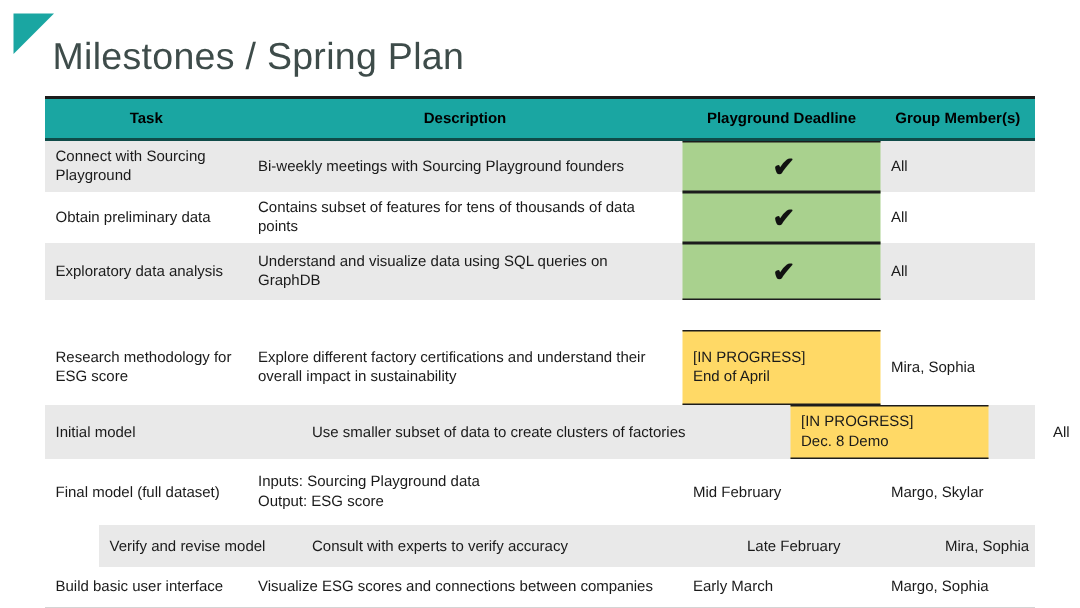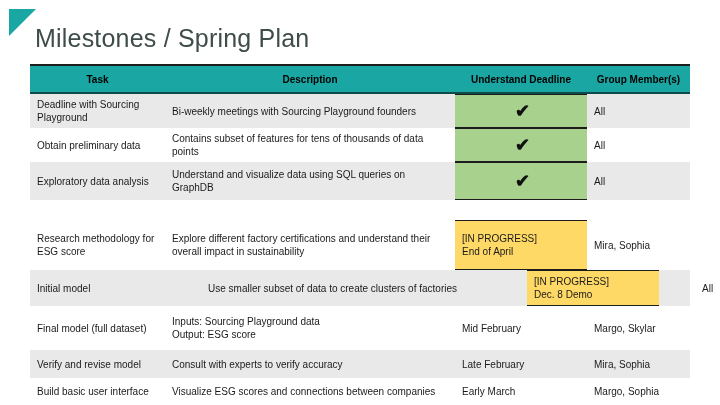--- a/index.html
+++ b/index.html
@@ -66,21 +66,21 @@
   }
   .trow:nth-child(odd){background:var(--gray);}
   .trow:nth-child(even){background:#fff;}
   
   .trow:nth-child(1){min-height:33px;}
   .trow:nth-child(2){min-height:34px;}
   .trow:nth-child(3){min-height:38px;}
   .trow:nth-child(4){min-height:50px;margin-top:20px;}
   .trow:nth-child(5){min-height:35px;gap:36px;}
   .trow:nth-child(6){min-height:44px;}
-  .trow:nth-child(7){min-height:28px;}
+  .trow:nth-child(7){min-height:28px;margin-left:36px;}
   .trow:nth-child(8){min-height:27px;}
   .cell{
     display:flex;flex-direction:column;justify-content:center;
     font-size:10px;line-height:1.3;
     padding:4px 4px 4px 7px;
   }
   .cell.task{padding-right:2px;}
   .cell.desc{white-space:pre-line;padding-right:10px;}
   .cell.deadline{padding-left:7px;}
   .cell.deadline.done{
@@ -107,26 +107,26 @@
 <div class="slide">
 
   <div class="corner-tri"></div>
 
   <h1 class="title">Milestones / Spring Plan</h1>
 
   <div class="tbl">
     <div class="thead">
       <div class="th">Task</div>
       <div class="th">Description</div>
-      <div class="th">Understand Deadline</div>
+      <div class="th">Playground Deadline</div>
       <div class="th">Group Member(s)</div>
     </div>
     <div id="tbody">
   <div class="trow">
-    <div class="cell task">Deadline with Sourcing Playground</div>
+    <div class="cell task">Connect with Sourcing Playground</div>
     <div class="cell desc">Bi-weekly meetings with Sourcing Playground founders</div>
     <div class="cell deadline done">
             <span class="check">✔</span>
           </div>
     <div class="cell members">All</div>
   </div>
 
   <div class="trow">
     <div class="cell task">Obtain preliminary data</div>
     <div class="cell desc">Contains subset of features for tens of thousands of data points</div>

